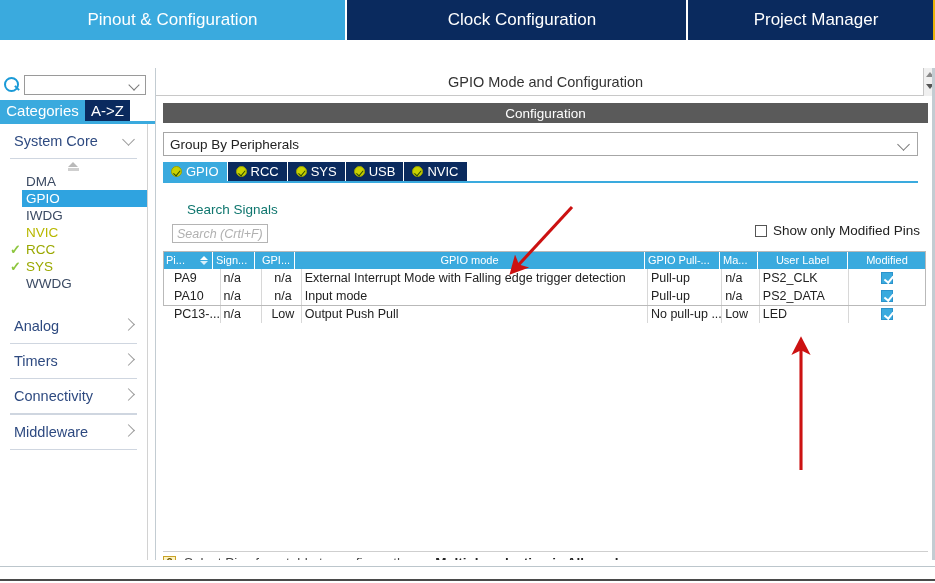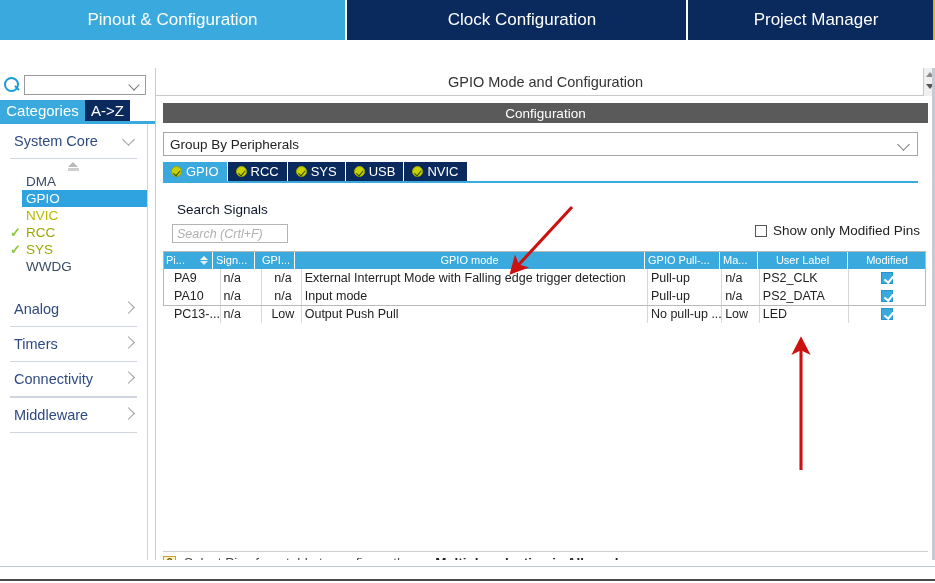--- a/index.html
+++ b/index.html
@@ -184,24 +184,24 @@
   }
   .ptab .cico::after {
     content: ""; position: absolute; left: 3px; top: 1.5px;
     width: 3px; height: 5.5px; border-right: 1.6px solid #2b4a00;
     border-bottom: 1.6px solid #2b4a00; transform: rotate(40deg);
   }
   .ptabs-underline {
     position: absolute; left: 0; top: 55px; width: 755px; height: 2px; background: #3aaade;
   }
   .search-signals-lbl {
-    position: absolute; left: 14px; top: 76px; font-size: 13.5px; color: #0f172a;
+    position: absolute; left: 24px; top: 76px; font-size: 13.5px; color: #0f766e;
   }
   .signal-search {
-    position: absolute; left: 9px; top: 98px; width: 116px; height: 19px;
+    position: absolute; left: 9px; top: 98px; width: 96px; height: 19px;
     border: 1px solid #b4b4b4; background: #ffffff;
     font-size: 12.5px; color: #b0b0b0; font-style: italic;
     display: flex; align-items: center; padding-left: 4px;
   }
   .show-mod {
     position: absolute; right: 8px; top: 97px;
     display: flex; align-items: center; gap: 6px;
     font-size: 13.5px; color: #222; cursor: pointer; user-select: none;
   }
   .show-mod .box {
@@ -343,20 +343,23 @@
         </div>
       </div>
 
       <div class="peri-list">
         <div class="peri">
           <span>DMA</span>
         </div>
         <div class="peri sel">
           <span>GPIO</span>
         </div>
+        <div class="peri">
+          <span>IWDG</span>
+        </div>
         <div class="peri warn">
           <span>NVIC</span>
         </div>
         <div class="peri ok">
           <span class="ck">✓</span>
           <span>RCC</span>
         </div>
         <div class="peri ok">
           <span class="ck">✓</span>
           <span>SYS</span>

